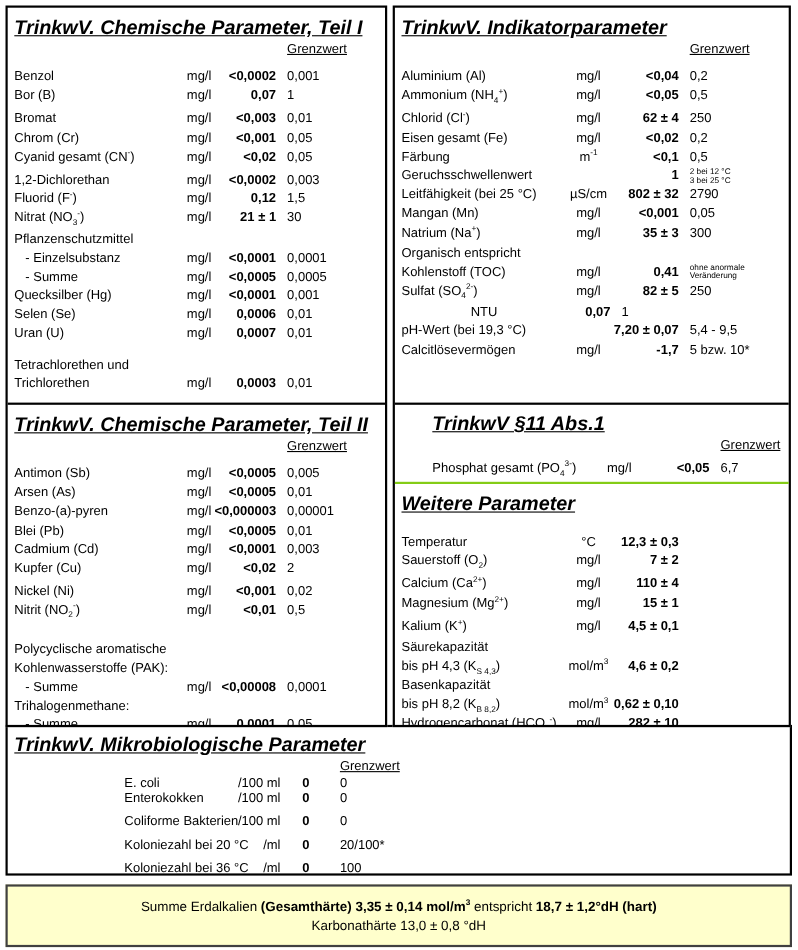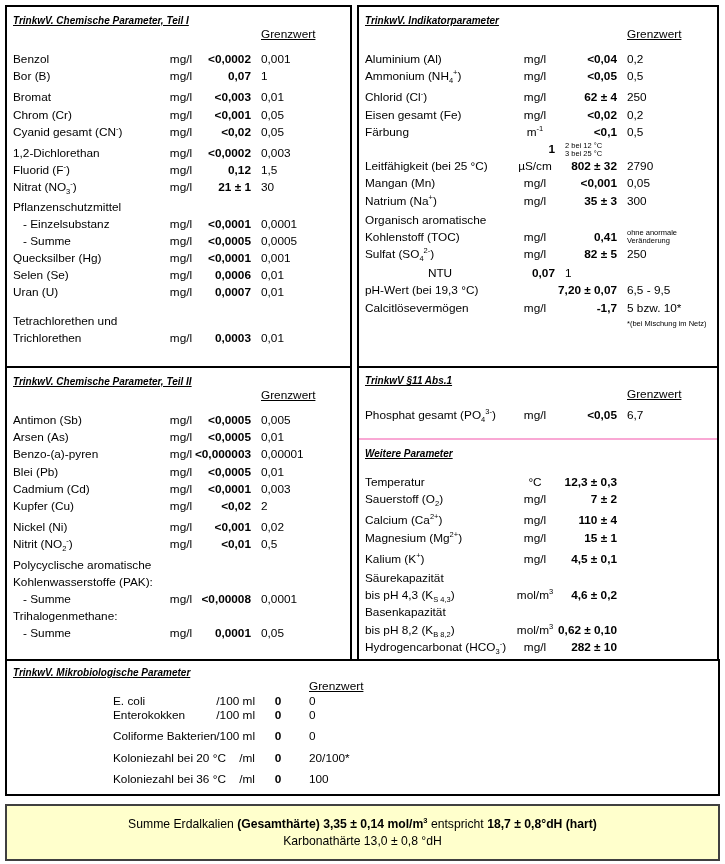--- a/index.html
+++ b/index.html
@@ -4,44 +4,44 @@
 <style>
   html,body{margin:0;padding:0;background:#fff;}
   body{width:725px;height:864px;font-family:"Liberation Sans",sans-serif;font-size:11.8px;color:#000;}
   .page{padding:5px;box-sizing:border-box;}
   .cols{display:flex;gap:5px;}
   .box{border:2px solid #000;background:#fff;box-sizing:border-box;}
   .box-left{width:347px;height:656px;display:flex;flex-direction:column;}
   .box-right{width:362px;height:656px;display:flex;flex-direction:column;}
   .sec{box-sizing:border-box;overflow:hidden;}
   .sec-a,.sec-c{height:361px;border-bottom:2px solid #000;}
-  .sec-d{height:72px;border-bottom:2px solid #f9a8d4;}
+  .sec-d{height:72px;border-bottom:2px solid #84cc16;padding-left:28px;}
   .sec-b,.sec-e{flex:1;}
-  .sec-title{margin:8px 6px 0;font-weight:bold;font-style:italic;text-decoration:underline;font-size:10px;white-space:nowrap;}
+  .sec-title{margin:8px 6px 0;font-weight:bold;font-style:italic;text-decoration:underline;font-size:18px;white-space:nowrap;}
   .sec-d .sec-title{margin-top:7px;}
   .gwh{margin-top:1px;height:15px;line-height:15px;}
   .gwh span{text-decoration:underline;}
   .box-left .gwh{padding-left:254px;}
   .box-right .gwh{padding-left:268px;}
   .box-full .gwh{padding-left:302px;margin-top:2px;height:13px;line-height:13px;}
   .rows{}
   .mt9{margin-top:9px;} .mt15{margin-top:15px;} .mt5{margin-top:5px;} .mt1{margin-top:1px;}
   .row{display:grid;height:17.2px;line-height:17.2px;padding-left:6px;}
   .box-left .row{grid-template-columns:148px 40px 50px 1fr;}
   .box-right .row{grid-template-columns:150px 40px 62px 1fr;}
   .box-full .row{grid-template-columns:100px 42px 46px 1fr;padding-left:106px;height:14.2px;line-height:14.2px;}
   .cl{white-space:nowrap;}
   .cu{text-align:center;white-space:nowrap;}
   .cv{display:flex;justify-content:flex-end;font-weight:bold;white-space:nowrap;}
   .cg{padding-left:10px;white-space:nowrap;}
   .box-full .cu{text-align:right;}
   .box-full .cv{justify-content:center;}
   .box-full .cg{padding-left:8px;}
   .indent .cl{padding-left:10px;}
-  .g2{margin-top:2px;} .g4{margin-top:4px;} .g6{margin-top:3px;} .g7{margin-top:7px;} .g10{margin-top:11px;}
+  .g2{margin-top:2px;} .g4{margin-top:4px;} .g6{margin-top:18px;} .g7{margin-top:7px;} .g10{margin-top:11px;}
   .small{font-size:7.5px;line-height:8px;align-self:center;white-space:pre-line;}
   .note-row{padding-left:268px;height:12px;line-height:10px;}
   .note-row .small{font-size:7.5px;}
   sup{font-size:7.5px;line-height:0;vertical-align:super;}
   sub{font-size:7.5px;line-height:0;vertical-align:sub;}
   .box-full{margin-top:-2px;height:137px;display:flex;flex-direction:column;}
   .box-full .sec-title{margin:6px 6px 0;}
   .footnote{margin-top:auto;border-top:1.4px solid #000;font-size:9.3px;line-height:11px;padding:2px 4px 3px 6px;}
   .hardness{margin-top:8px;border:2px solid #404040;background:#FFFFCC;height:57px;box-sizing:border-box;
             display:flex;flex-direction:column;align-items:center;justify-content:center;font-size:12.2px;line-height:17px;}
@@ -275,20 +275,21 @@
               <span class="cv">&lt;0,02</span>
               <span class="cg">0,2</span>
             </div>
           <div class="row">
               <span class="cl">Färbung</span>
               <span class="cu">m<sup>-1</sup></span>
               <span class="cv">&lt;0,1</span>
               <span class="cg">0,5</span>
             </div>
           <div class="row">
+              <span class="cl">Geruchsschwellenwert</span>
               <span class="cu"></span>
               <span class="cv">1</span>
               <span class="cg small">2 bei 12 °C<br>3 bei 25 °C</span>
             </div>
           <div class="row">
               <span class="cl">Leitfähigkeit (bei 25 °C)</span>
               <span class="cu">µS/cm</span>
               <span class="cv">802 ± 32</span>
               <span class="cg">2790</span>
             </div>
@@ -298,21 +299,21 @@
               <span class="cv">&lt;0,001</span>
               <span class="cg">0,05</span>
             </div>
           <div class="row">
               <span class="cl">Natrium (Na<sup>+</sup>)</span>
               <span class="cu">mg/l</span>
               <span class="cv">35 ± 3</span>
               <span class="cg">300</span>
             </div>
           <div class="row g2">
-              <span class="cl">Organisch aromatische</span>
+              <span class="cl">Organisch entspricht</span>
               <span class="cu"></span>
               <span class="cv"></span>
               <span class="cg"></span>
             </div>
           <div class="row">
               <span class="cl">Kohlenstoff (TOC)</span>
               <span class="cu">mg/l</span>
               <span class="cv">0,41</span>
               <span class="cg small">ohne anormale<br>Veränderung</span>
             </div>
@@ -324,29 +325,28 @@
             </div>
           <div class="row g2">
               <span class="cu">NTU</span>
               <span class="cv">0,07</span>
               <span class="cg">1</span>
             </div>
           <div class="row">
               <span class="cl">pH-Wert (bei 19,3 °C)</span>
               <span class="cu"></span>
               <span class="cv">7,20 ± 0,07</span>
-              <span class="cg">6,5 - 9,5</span>
+              <span class="cg">5,4 - 9,5</span>
             </div>
           <div class="row">
               <span class="cl">Calcitlösevermögen</span>
               <span class="cu">mg/l</span>
               <span class="cv">-1,7</span>
               <span class="cg">5 bzw. 10*</span>
             </div>
-          <div class="note-row"><span class="small">*(bei Mischung im Netz)</span></div>
         </div>
       </div>
 
       <div class="sec sec-d">
         <div class="sec-title">TrinkwV §11 Abs.1</div>
         <div class="gwh"><span>Grenzwert</span></div>
         <div class="rows mt5">
           <div class="row">
               <span class="cl">Phosphat gesamt (PO<sub>4</sub><sup>3-</sup>)</span>
               <span class="cu">mg/l</span>
@@ -455,17 +455,17 @@
       <div class="row g7">
           <span class="cl">Koloniezahl bei 36 °C</span>
           <span class="cu">/ml</span>
           <span class="cv">0</span>
           <span class="cg">100</span>
         </div>
     </div>
   </div>
 
   <div class="hardness" style="background: rgb(255, 255, 204);">
-    <div><span>Summe Erdalkalien </span><span class="b">(Gesamthärte) 3,35 ± 0,14 mol/m<sup>3</sup></span><span> entspricht </span><span class="b">18,7 ± 0,8°dH (hart)</span></div>
+    <div><span>Summe Erdalkalien </span><span class="b">(Gesamthärte) 3,35 ± 0,14 mol/m<sup>3</sup></span><span> entspricht </span><span class="b">18,7 ± 1,2°dH (hart)</span></div>
     <div>Karbonathärte 13,0 ± 0,8 °dH</div>
   </div>
 
 </div>
 
 </body></html>

